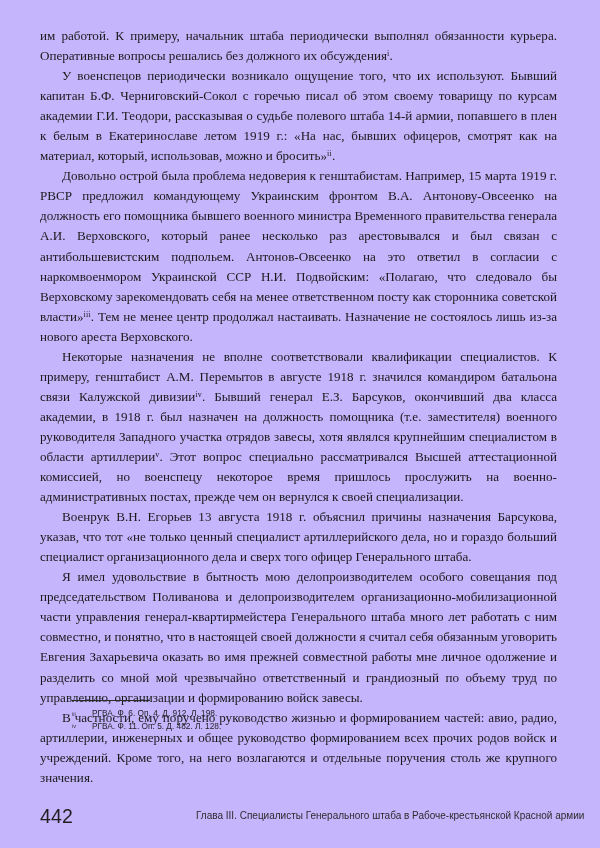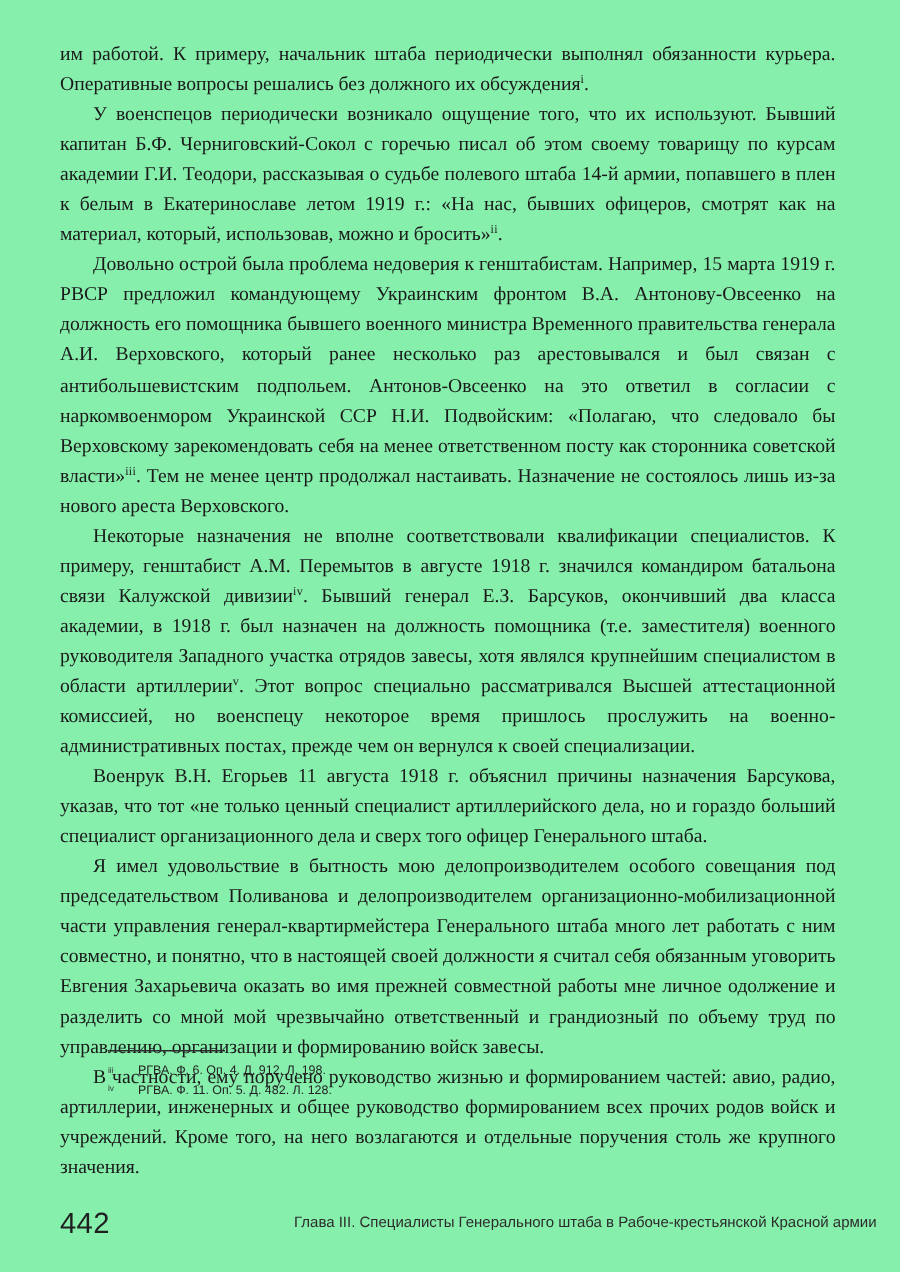--- a/index.html
+++ b/index.html
@@ -16,21 +16,21 @@
     font-family: "Liberation Serif", "DejaVu Serif", serif;
     color: #1a1a1a;
     -webkit-font-smoothing: antialiased;
   }
 
   #page {
     position: absolute;
     inset: 0;
     width: 600px;
     height: 848px;
-    background: #86efac;
+    background: #c4b5fd;
   }
 
   
   #body-text {
     position: absolute;
     left: 40px;
     top: 26px;
     width: 517px;
   }
 
@@ -130,21 +130,21 @@
   <div id="body-text">
 
     <p class="para no-indent"><span>им работой. К примеру, начальник штаба периодически выполнял обязанности курьера. Оперативные вопросы решались без должного их обсуждения</span><sup class="fn-ref">i</sup><span>.</span></p>
 
     <p class="para"><span>У военспецов периодически возникало ощущение того, что их используют. Бывший капитан Б.Ф. Черниговский-Сокол с горечью писал об этом своему товарищу по курсам академии Г.И. Теодори, рассказывая о судьбе полевого штаба 14-й армии, попавшего в плен к белым в Екатеринославе летом 1919 г.: «На нас, бывших офицеров, смотрят как на материал, который, использовав, можно и бросить»</span><sup class="fn-ref">ii</sup><span>.</span></p>
 
     <p class="para"><span>Довольно острой была проблема недоверия к генштабистам. Например, 15 марта 1919 г. РВСР предложил командующему Украинским фронтом В.А. Антонову-Овсеенко на должность его помощника бывшего военного министра Временного правительства генерала А.И. Верховского, который ранее несколько раз арестовывался и был связан с антибольшевистским подпольем. Антонов-Овсеенко на это ответил в согласии с наркомвоенмором Украинской ССР Н.И. Подвойским: «Полагаю, что следовало бы Верховскому зарекомендовать себя на менее ответственном посту как сторонника советской власти»</span><sup class="fn-ref">iii</sup><span>. Тем не менее центр продолжал настаивать. Назначение не состоялось лишь из-за нового ареста Верховского.</span></p>
 
     <p class="para"><span>Некоторые назначения не вполне соответствовали квалификации специалистов. К примеру, генштабист А.М. Перемытов в августе 1918 г. значился командиром батальона связи Калужской дивизии</span><sup class="fn-ref">iv</sup><span>. Бывший генерал Е.З. Барсуков, окончивший два класса академии, в 1918 г. был назначен на должность помощника (т.е. заместителя) военного руководителя Западного участка отрядов завесы, хотя являлся крупнейшим специалистом в области артиллерии</span><sup class="fn-ref">v</sup><span>. Этот вопрос специально рассматривался Высшей аттестационной комиссией, но военспецу некоторое время пришлось прослужить на военно-административных постах, прежде чем он вернулся к своей специализации.</span></p>
 
-    <p class="para">Военрук В.Н. Егорьев 11 августа 1918 г. объяснил причины назначения Барсукова, указав, что тот «не только ценный специалист артиллерийского дела, но и гораздо больший специалист организационного дела и сверх того офицер Генерального штаба.</p>
+    <p class="para">Военрук В.Н. Егорьев 13 августа 1918 г. объяснил причины назначения Барсукова, указав, что тот «не только ценный специалист артиллерийского дела, но и гораздо больший специалист организационного дела и сверх того офицер Генерального штаба.</p>
 
     <p class="para">Я имел удовольствие в бытность мою делопроизводителем особого совещания под председательством Поливанова и делопроизводителем организационно-мобилизационной части управления генерал-квартирмейстера Генерального штаба много лет работать с ним совместно, и понятно, что в настоящей своей должности я считал себя обязанным уговорить Евгения Захарьевича оказать во имя прежней совместной работы мне личное одолжение и разделить со мной мой чрезвычайно ответственный и грандиозный по объему труд по управлению, организации и формированию войск завесы.</p>
 
     <p class="para">В частности, ему поручено руководство жизнью и формированием частей: авио, радио, артиллерии, инженерных и общее руководство формированием всех прочих родов войск и учреждений. Кроме того, на него возлагаются и отдельные поручения столь же крупного значения.</p>
 
   </div>
 
   <div id="footnotes">
     <div id="footnote-rule"></div>
 

